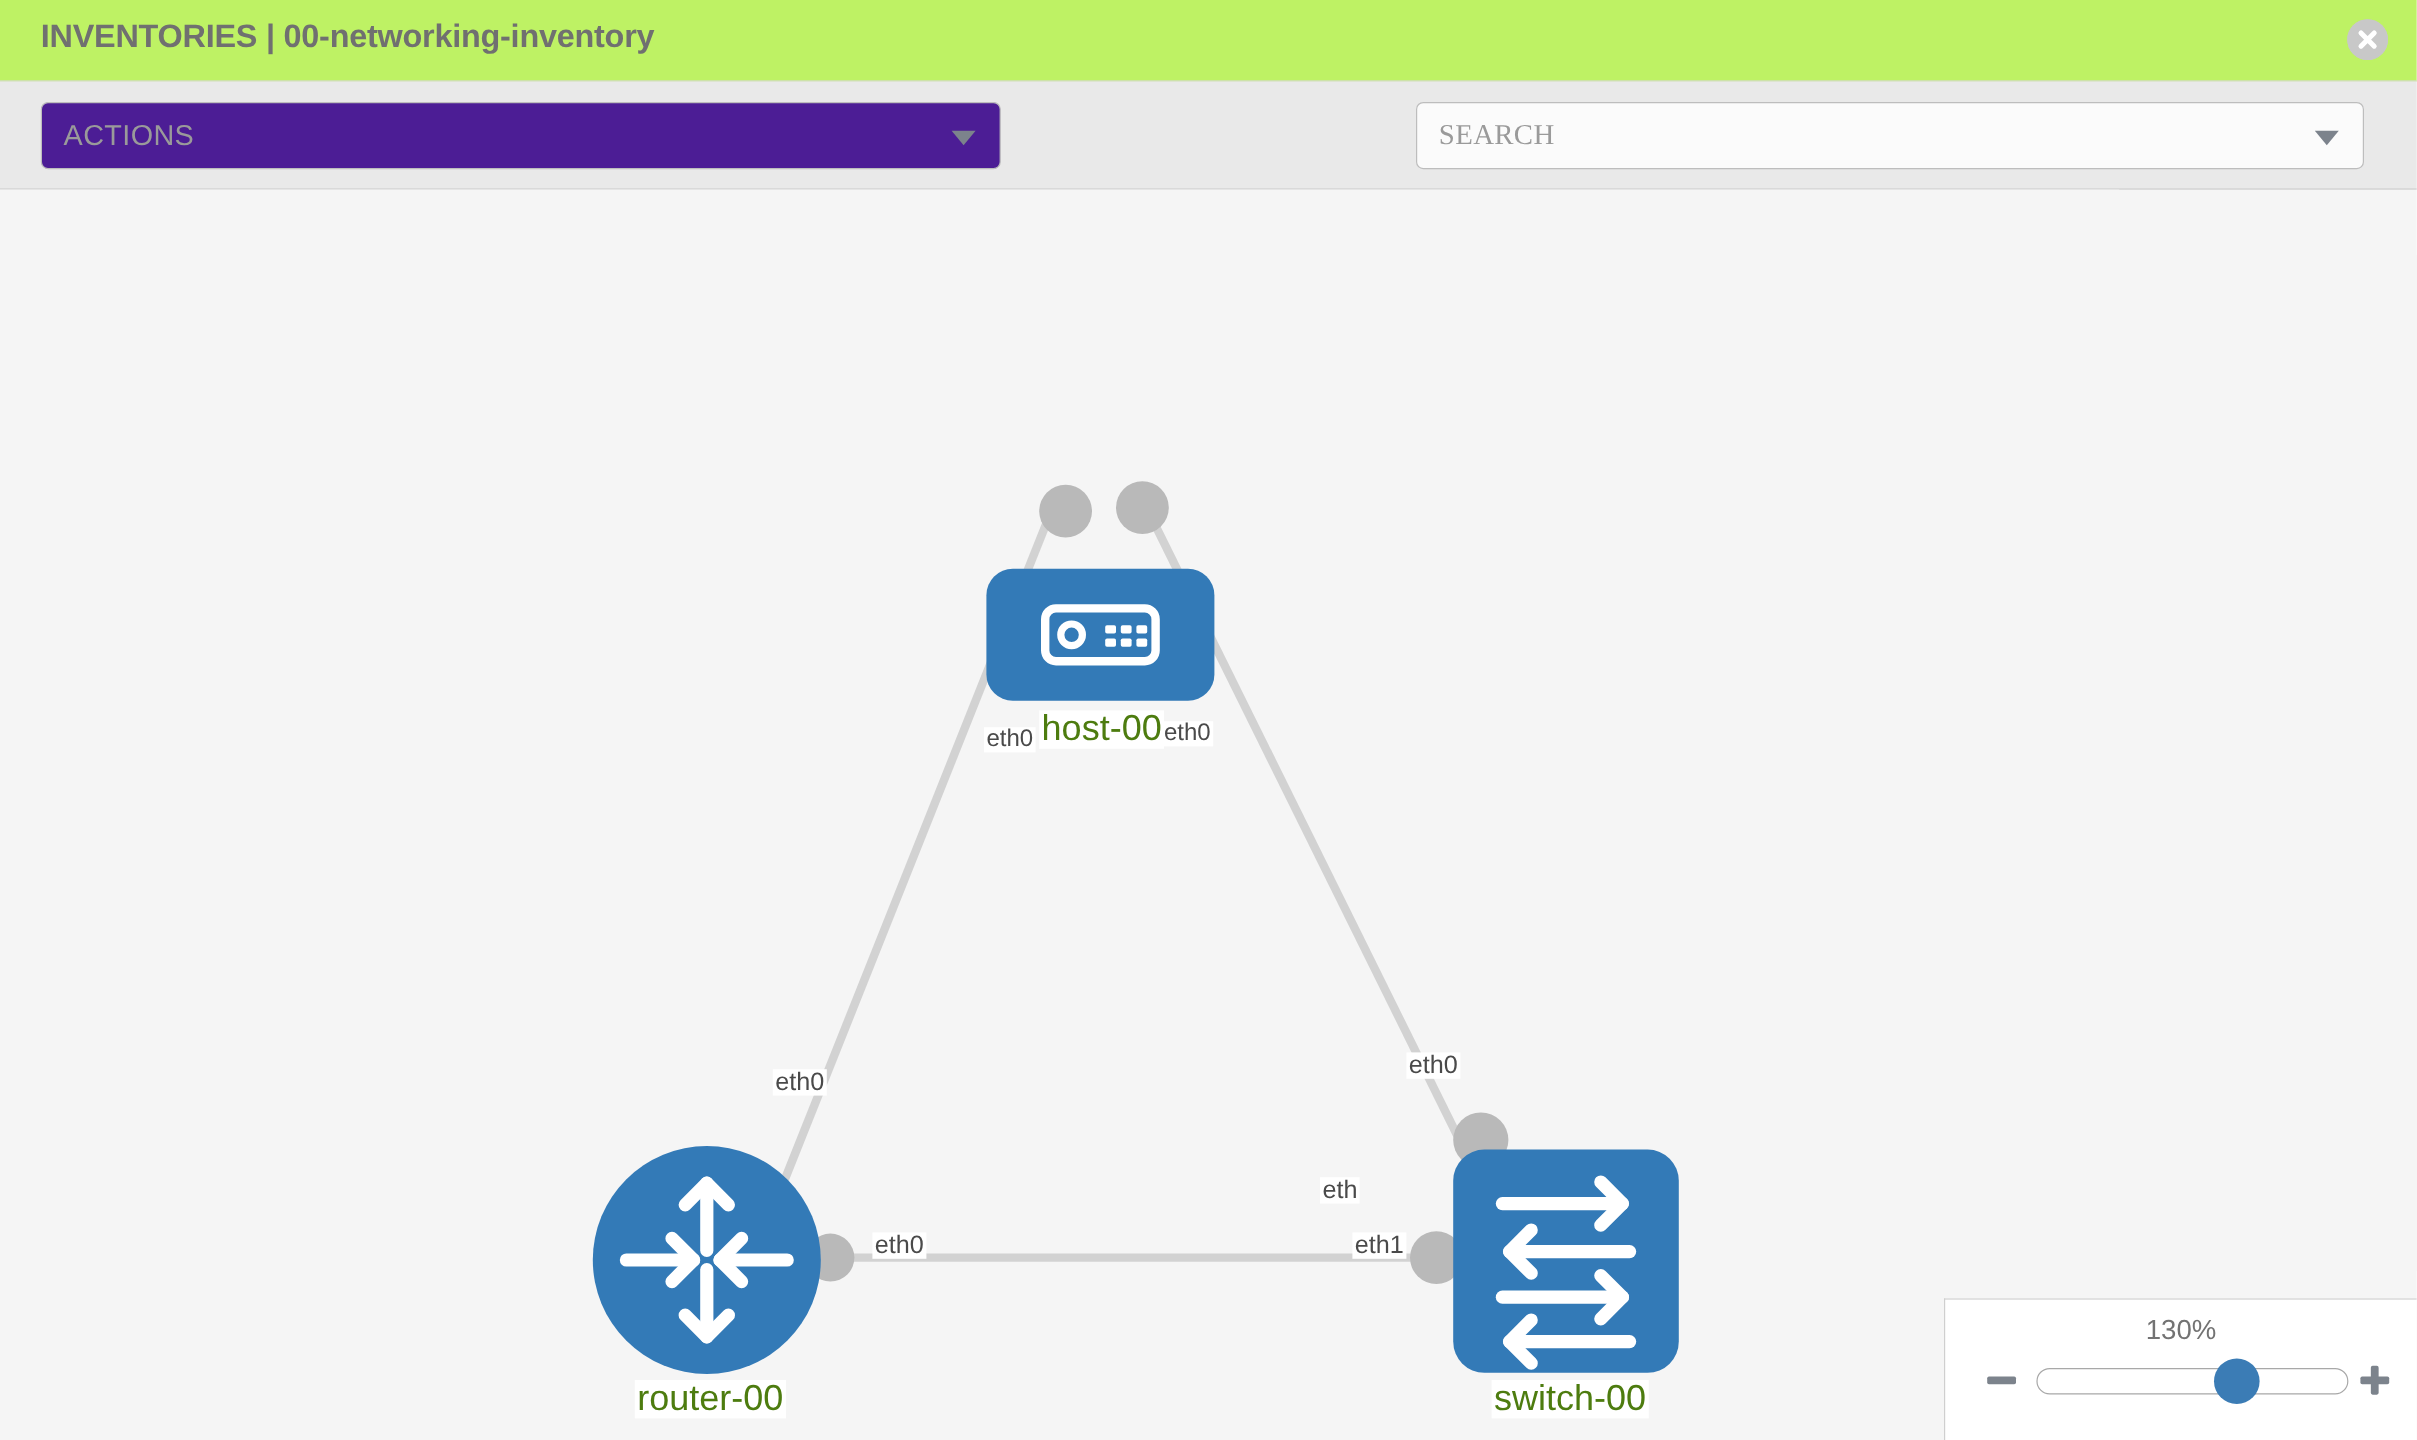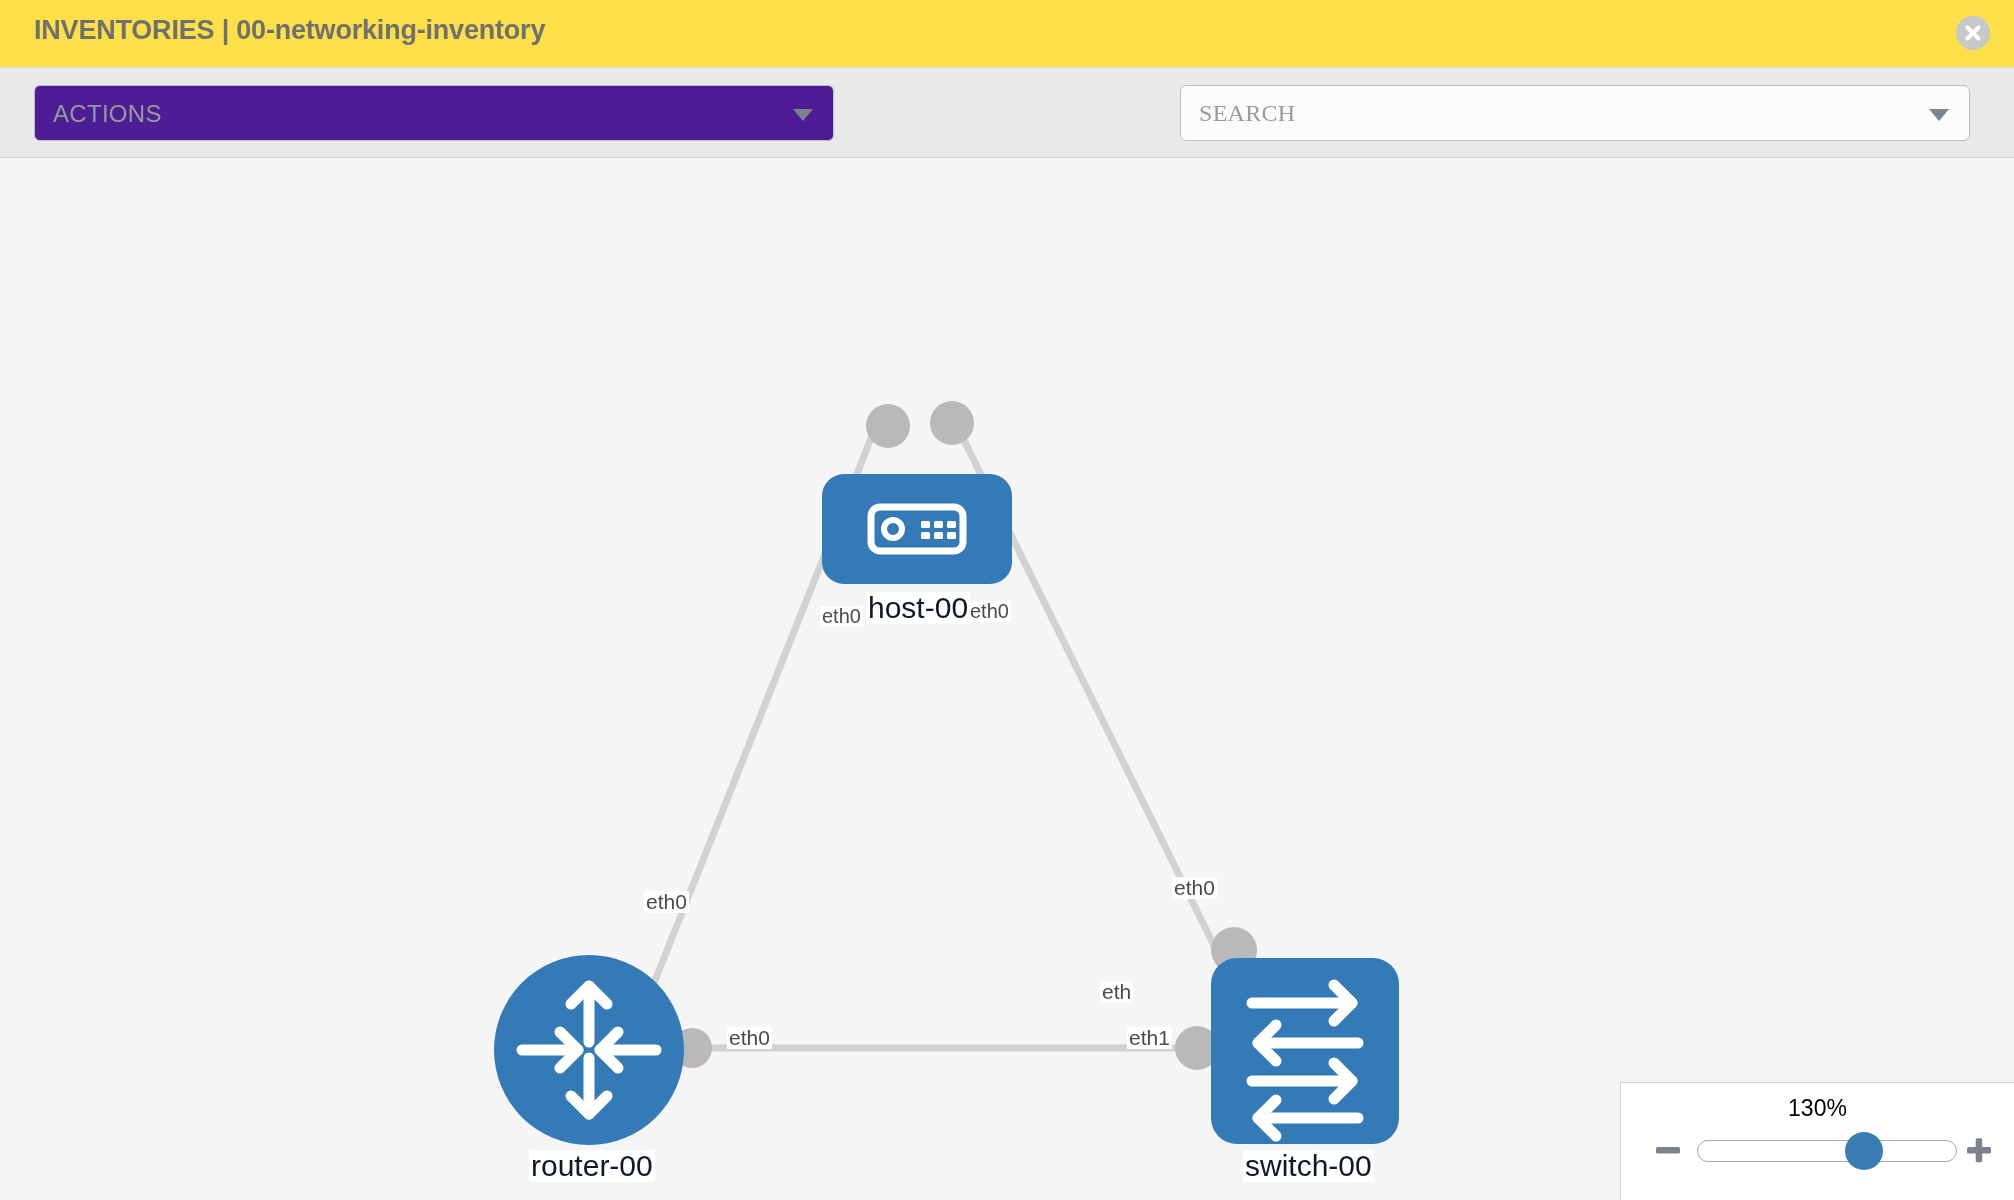--- a/index.html
+++ b/index.html
@@ -18,21 +18,21 @@
     height: 1200px;
     background: #f5f5f5;
   }
 
   
   .header {
     position: absolute;
     left: 0; top: 0;
     width: 2014px;
     height: 68px;
-    background: #fde047;
+    background: #bef264;
     border-bottom: 1px solid #d8d8d8;
     box-sizing: border-box;
   }
   .header-title {
     position: absolute;
     left: 34px;
     top: 15px;
     font-size: 27px;
     font-weight: bold;
     color: #707070;
@@ -131,21 +131,21 @@
     height: 1042px;
     background: #f5f5f5;
     overflow: hidden;
   }
   .canvas svg { position: absolute; left: 0; top: 0; }
 
   
   .node-label {
     position: absolute;
     background: #ffffff;
-    color: #0f172a;
+    color: #4d7c0f;
     font-size: 30px;
     white-space: nowrap;
     padding: 0 2px;
     line-height: 1.05;
   }
   .edge-label {
     position: absolute;
     background: #ffffff;
     color: #4a4a4a;
     font-size: 21px;
@@ -169,21 +169,21 @@
     border-right: none;
     border-bottom: none;
     box-sizing: border-box;
   }
   .zoom-pct {
     position: absolute;
     top: 12px;
     left: 0; right: 0;
     text-align: center;
     font-size: 23px;
-    color: #000000;
+    color: #737373;
   }
   .zoom-minus, .zoom-plus {
     position: absolute;
     top: 50px;
     width: 34px;
     height: 34px;
     cursor: pointer;
   }
   .zoom-minus { left: 30px; }
   .zoom-plus  { right: 18px; }

